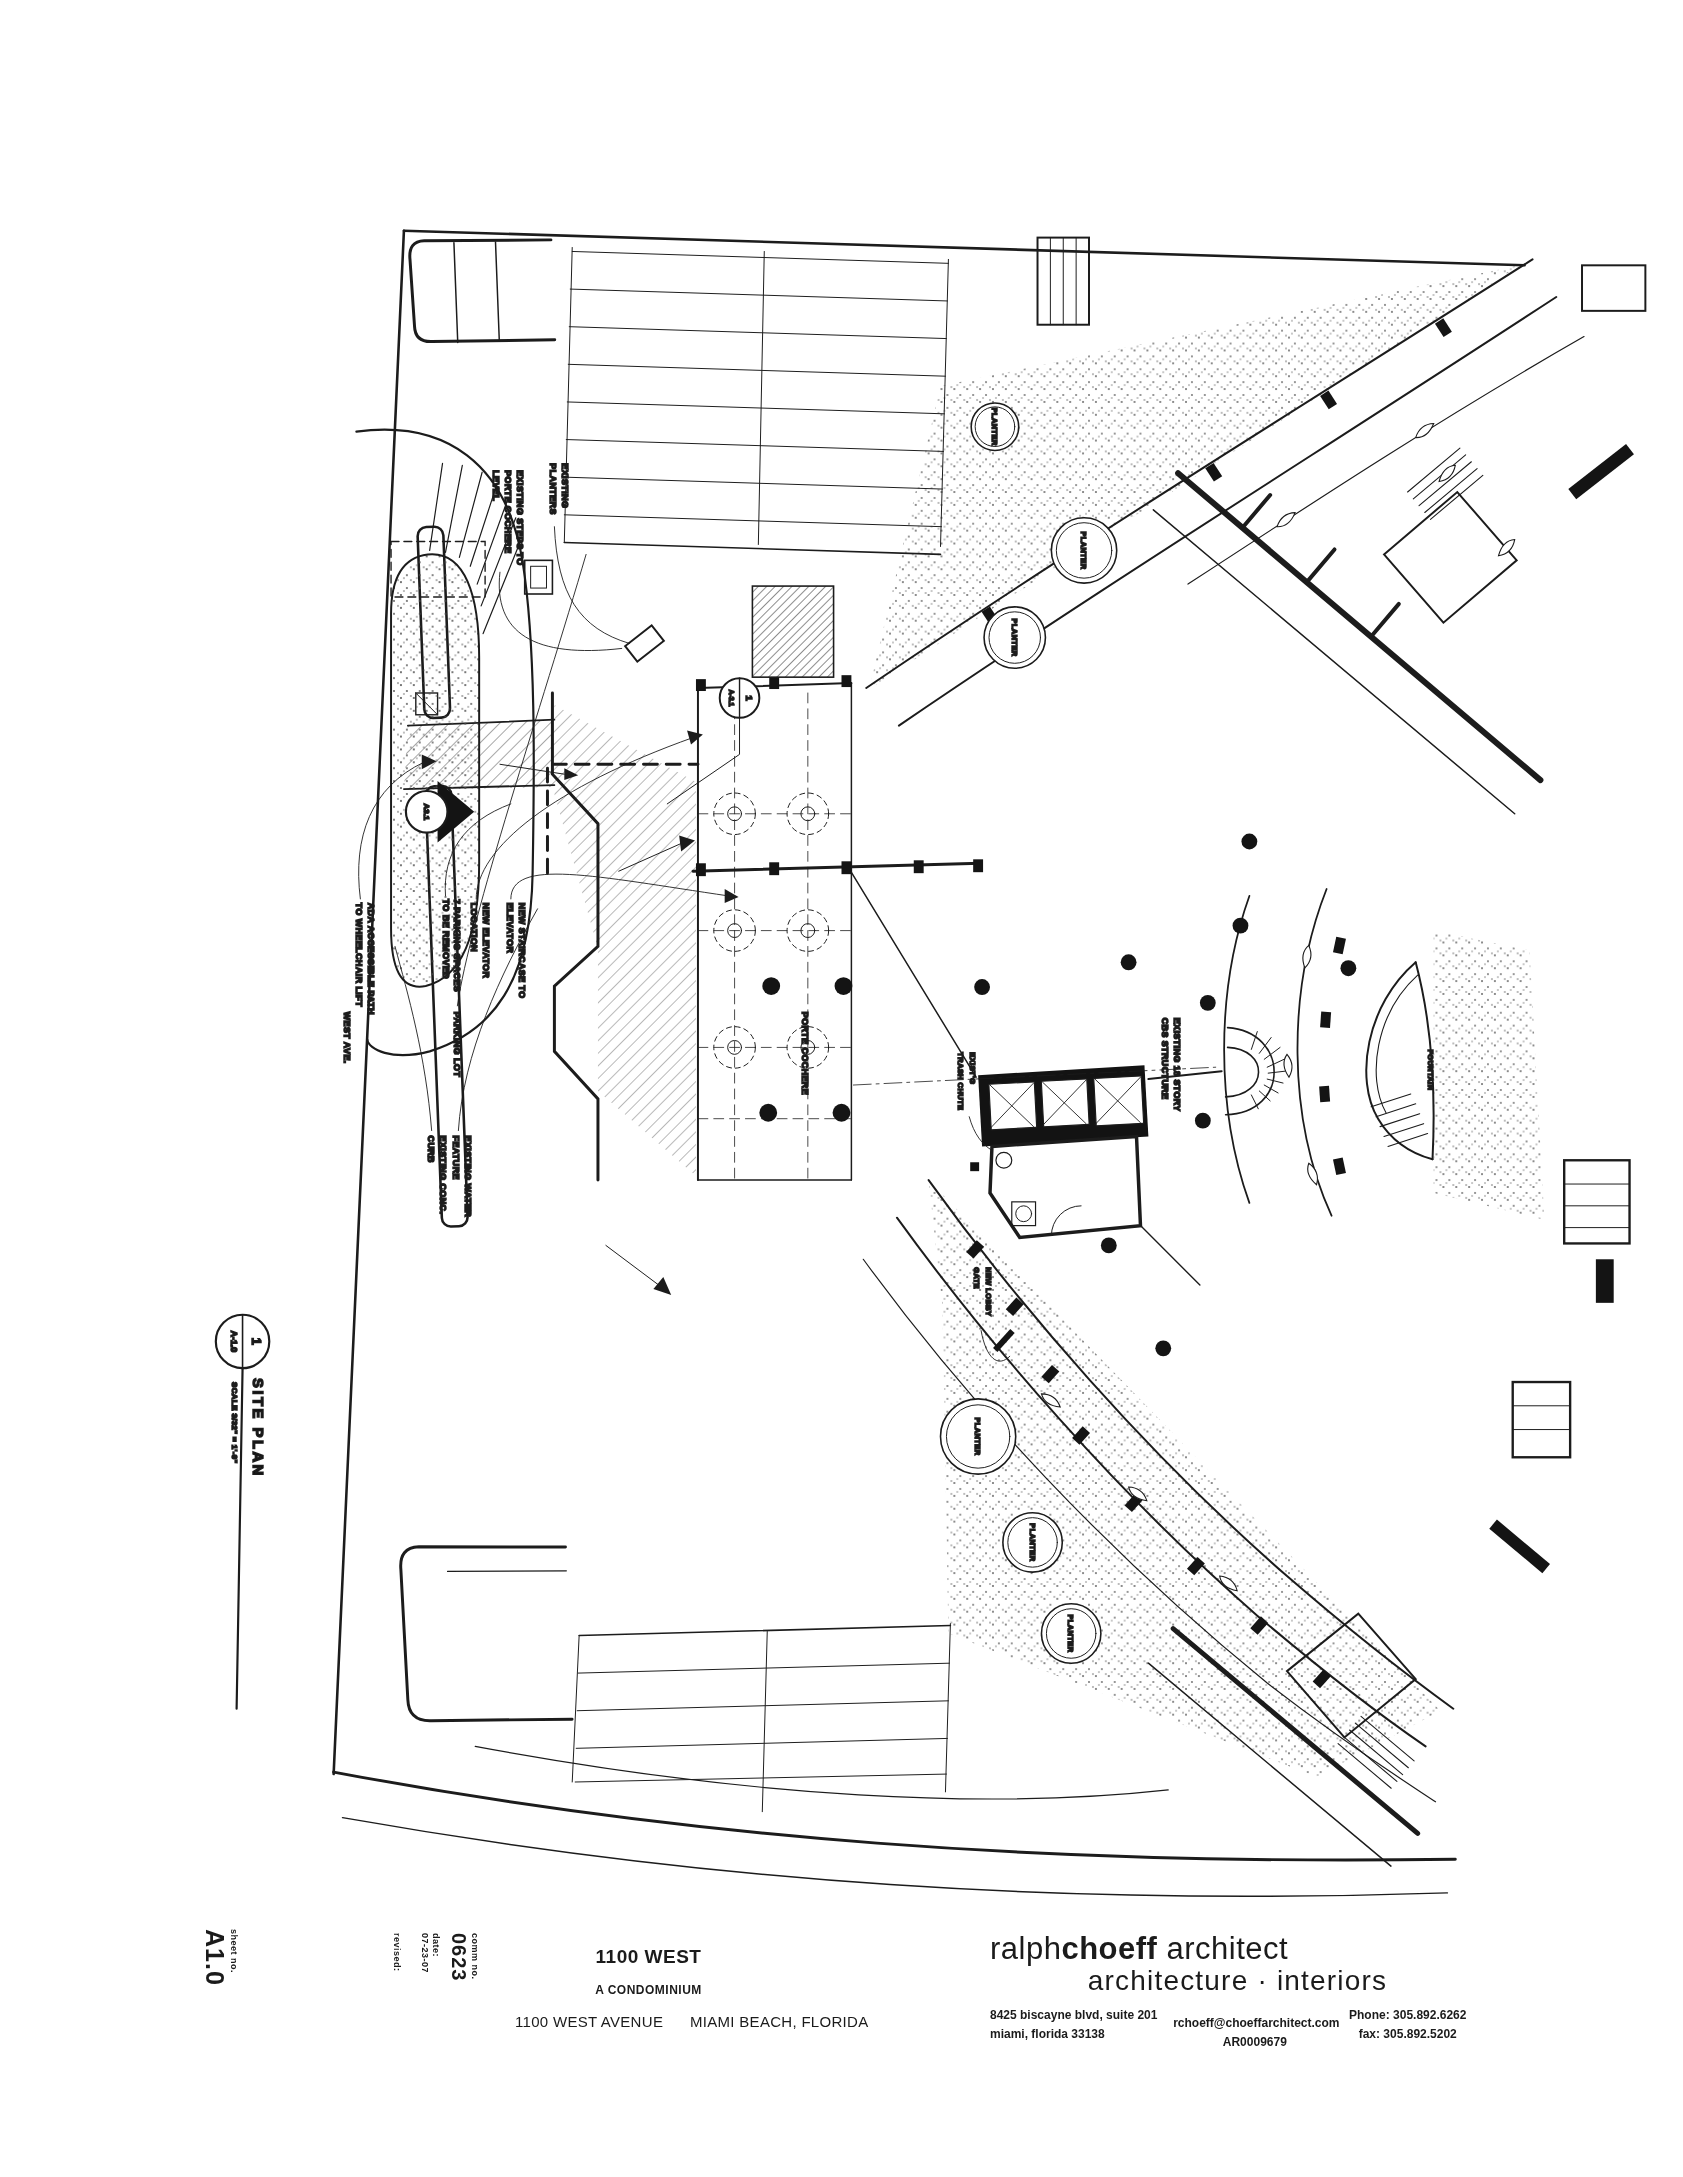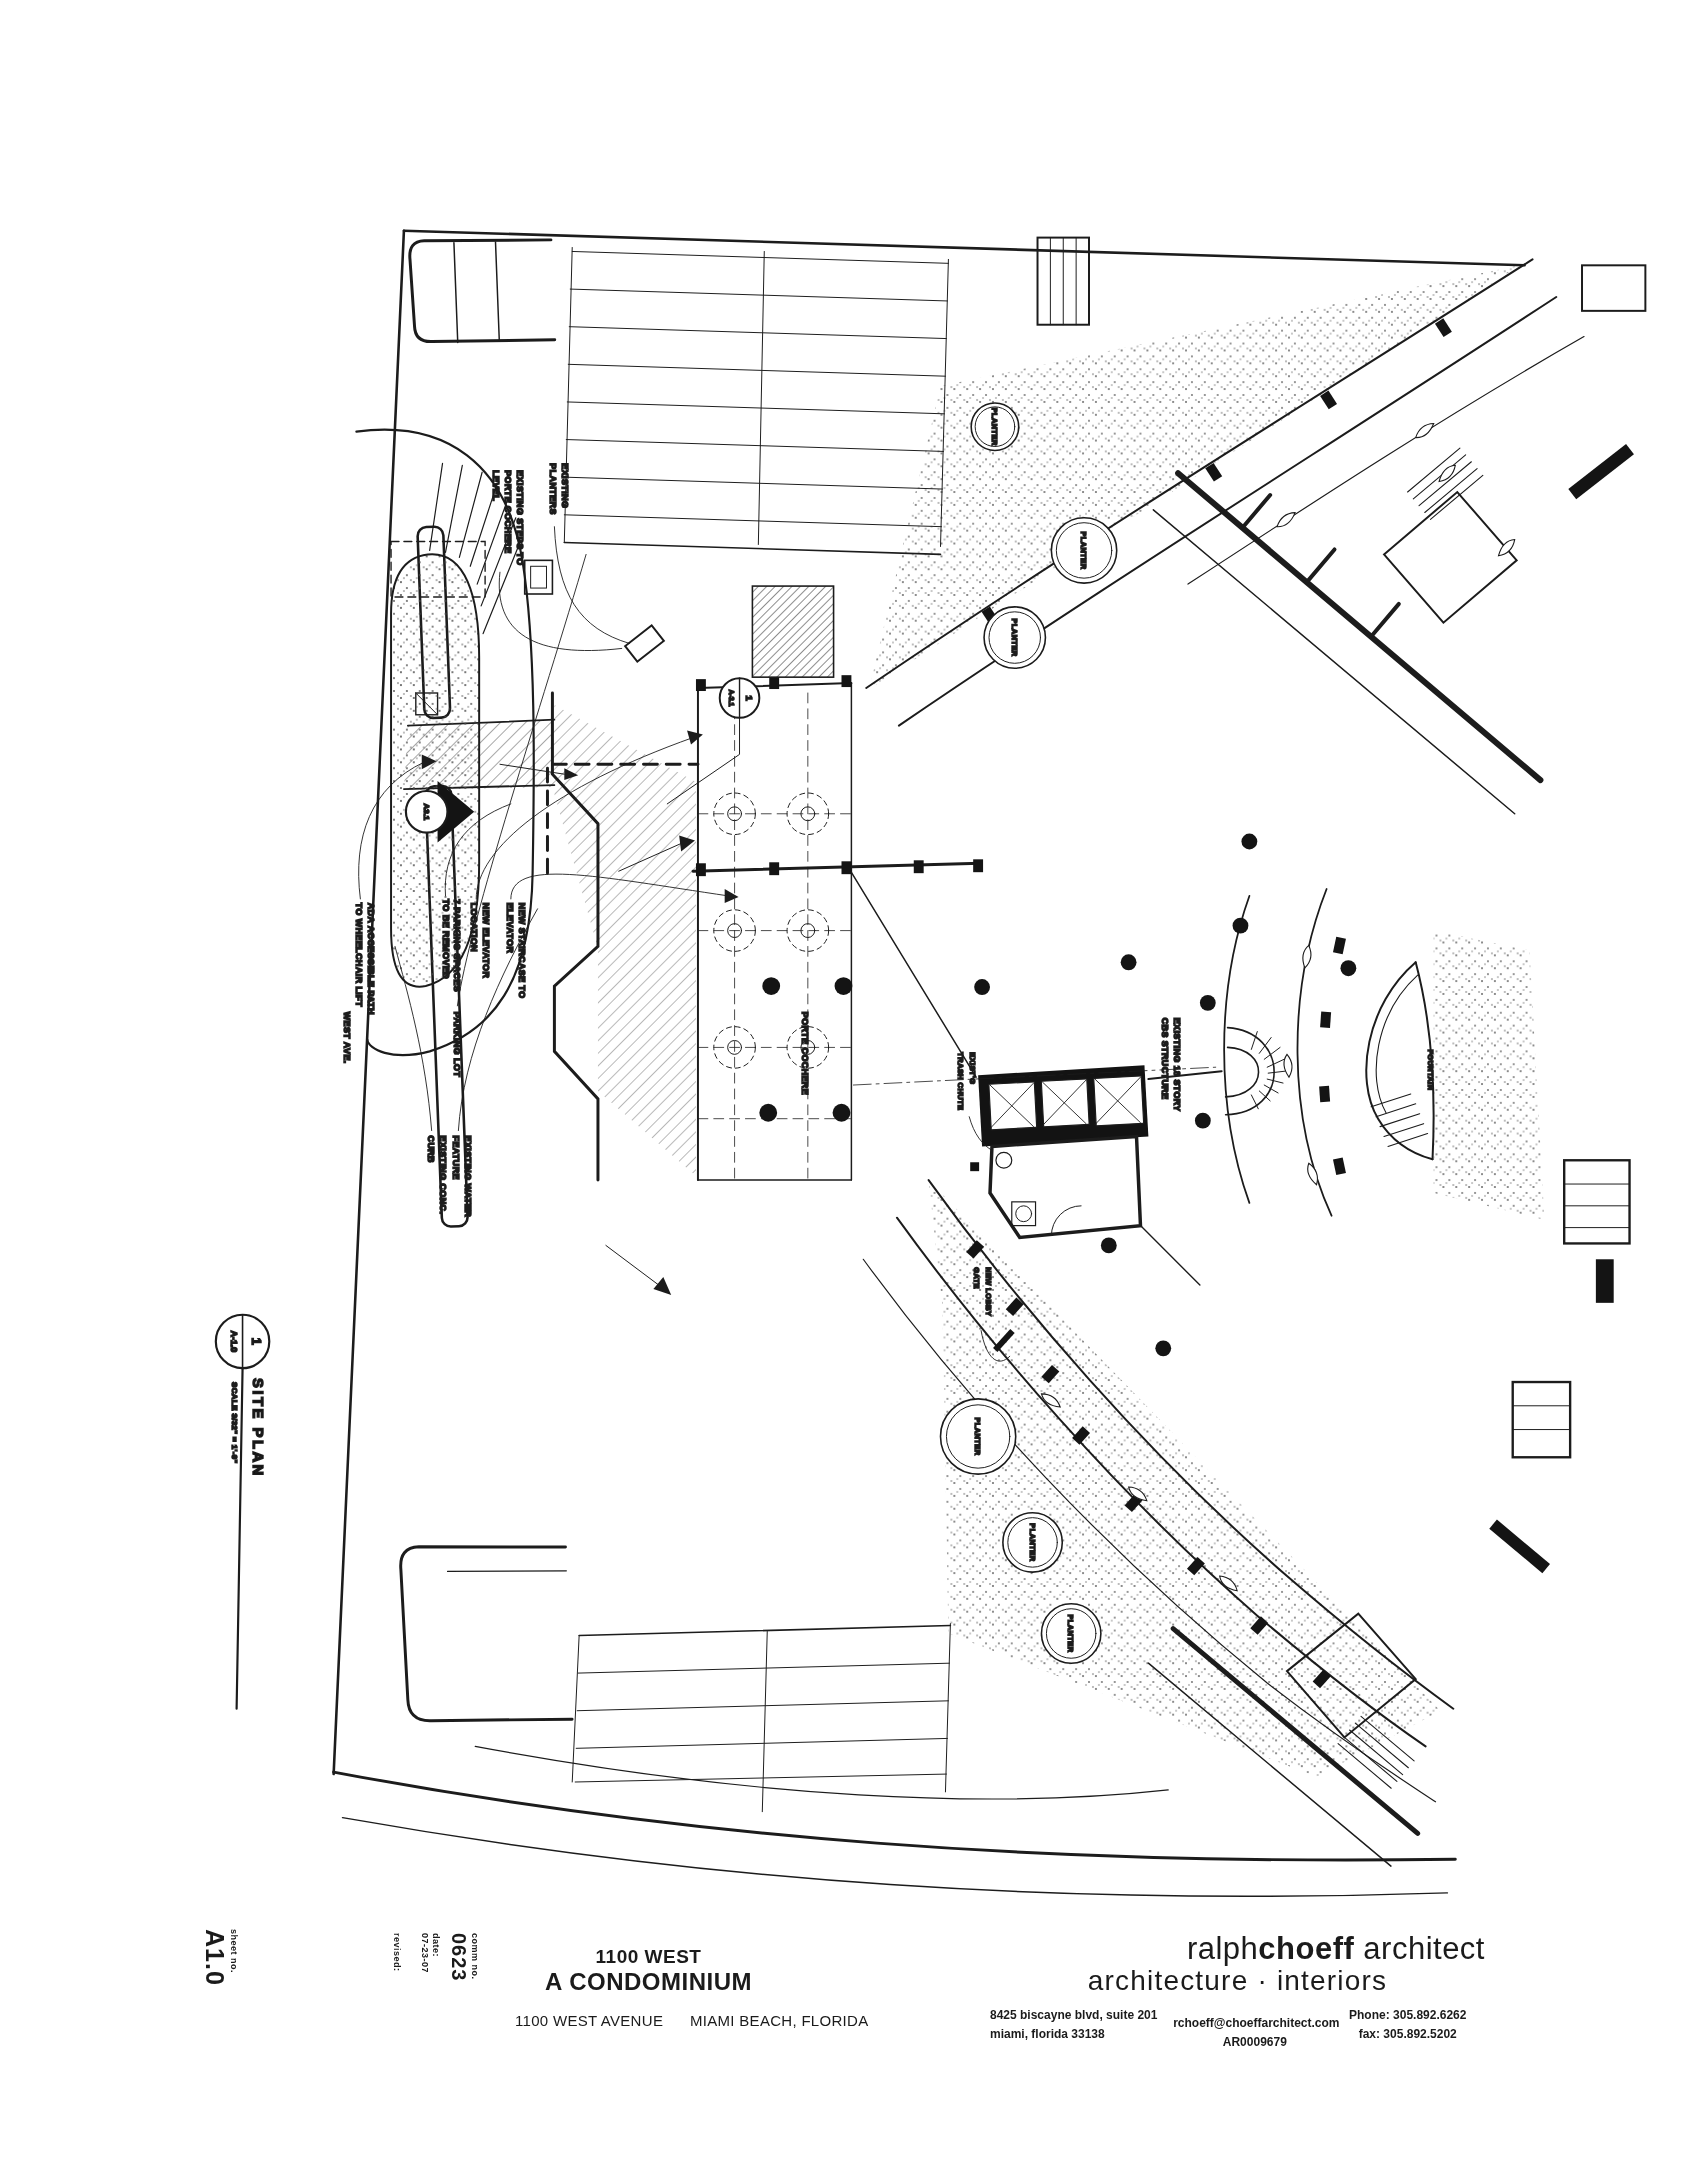--- a/index.html
+++ b/index.html
@@ -12,24 +12,24 @@
   .bub{font-family:"Liberation Sans",sans-serif;font-weight:bold;fill:#111;}
   .ttl{font-family:"Liberation Sans",sans-serif;font-weight:bold;font-size:15px;letter-spacing:2.5px;fill:#111;}
   .scl{font-family:"Liberation Sans",sans-serif;font-weight:bold;font-size:8px;letter-spacing:.4px;fill:#222;}
   
   .vblock{position:absolute;writing-mode:vertical-rl;text-orientation:mixed;line-height:1.15;}
   .vblock .sm{display:block;font-size:9px;font-weight:bold;letter-spacing:0.5px;}
   .vblock .bg{display:block;font-size:20px;font-weight:bold;letter-spacing:1px;}
   .vblock .xb{display:block;font-size:25px;font-weight:bold;letter-spacing:1px;}
   .projblock{position:absolute;left:515px;top:1946px;width:267px;text-align:center;}
   .projblock .l1{font-size:19px;font-weight:bold;letter-spacing:0.5px;}
-  .projblock .l2{font-size:24px;font-weight:bold;letter-spacing:0.5px;margin-top:0;}
+  .projblock .l2{font-size:12px;font-weight:bold;letter-spacing:0.5px;margin-top:15px;}
   .projblock .l3{font-size:15px;font-weight:normal;margin-top:16px;white-space:pre;letter-spacing:0.3px;}
   .firmblock{position:absolute;left:990px;top:1931px;width:495px;}
-  .firmname{text-align:right;font-size:31px;letter-spacing:0.5px;}
+  .firmname{text-align:left;font-size:31px;letter-spacing:0.5px;}
   .firmname .b{font-weight:bold;}
   .firmname .sp{margin-left:9px;}
   .firmtag{text-align:center;font-size:28px;letter-spacing:1.2px;margin-top:-2px;}
   .firminfo{display:flex;margin-top:9px;font-size:12px;font-weight:bold;line-height:1.55;}
   .firminfo .c1{width:37%;text-align:left;}
   .firminfo .c2{width:33%;text-align:center;margin-top:8px;}
   .firminfo .c3{width:30%;text-align:center;padding-right:6px;box-sizing:border-box;}
 </style>
 </head>
 <body>

